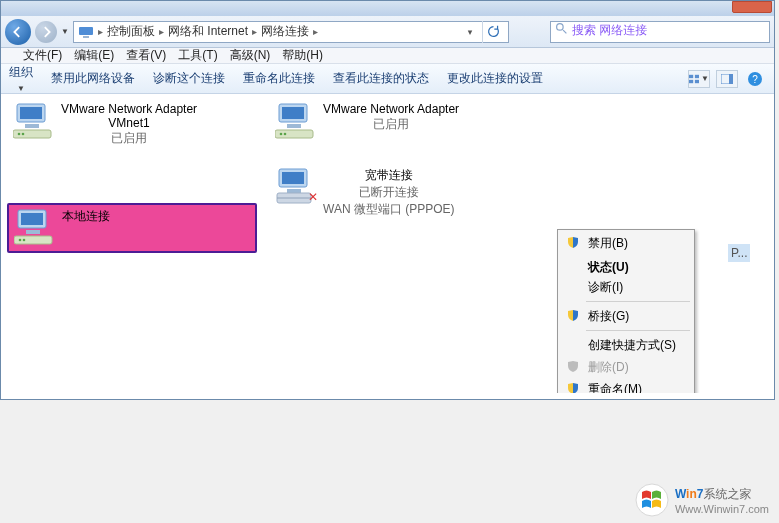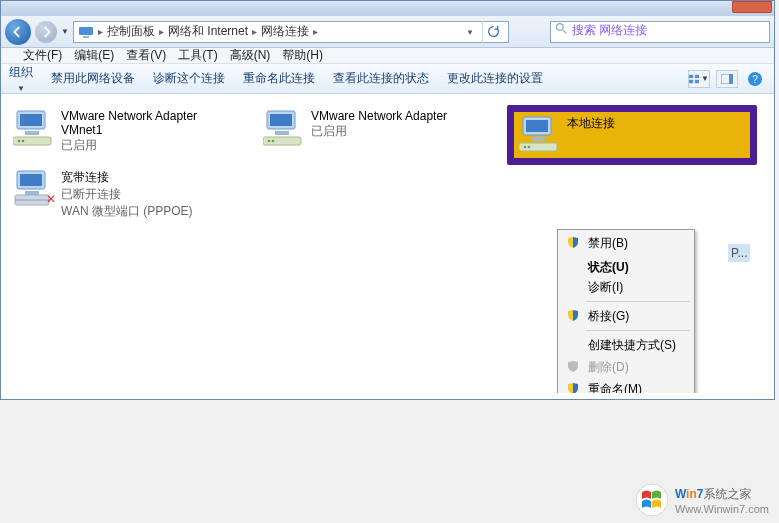--- a/index.html
+++ b/index.html
@@ -28,27 +28,27 @@
   .menubar span{cursor:default;}
 
   
   .toolbar { height:30px; background:linear-gradient(#f7fbff,#e4eef9); border-bottom:1px solid #c5d4e6; display:flex; align-items:center; padding:0 8px; gap:18px; font-size:12px; color:#1a3e72;}
   .toolbar .tb-item{display:flex;align-items:center;gap:3px;cursor:default;flex-direction:column;}
   .toolbar .right{margin-left:auto; display:flex; gap:6px; align-items:center;}
   .toolbar .rico{width:22px;height:18px;border:1px solid #c0cfde; background:#eef4fa; display:flex;align-items:center;justify-content:center;}
 
   
   .content { position:relative; height: calc(100% - 15px - 32px - 22px - 30px); background:#fff; overflow:hidden;}
-  .items { display:flex; flex-wrap:wrap; padding:11px 6px; gap:0; }
+  .items { display:flex; flex-wrap:wrap; padding:4px 6px; gap:12px;text-align:center; }
   .item { width:250px; display:flex; gap:6px; padding:4px 6px; font-size:12px; }
   .item .nic-icon{width:42px;height:40px;flex-shrink:0;}
   .item .lines{color:#555;}
   .item .lines .l1{color:#000;}
   .item .lines .l2,.item .lines .l3{color:#666;}
-  .item.sel { background:#eab308; border:7px solid #4c1d95; border-radius:2px; padding:3px 5px;}
+  .item.sel { background:#ec4899; border:2px solid #4c1d95; border-radius:2px; padding:3px 5px;margin-top:40px;}
   .item.sel .lines .l1{color:#000;}
 
   
   .ctxmenu { position:absolute; left:556px; top:135px; width:138px; background:#f4f4f4; border:1px solid #9a9a9a; box-shadow:2px 2px 3px rgba(0,0,0,.25); font-size:12px; padding:2px; }
   .ctxmenu .mi{display:flex;align-items:center;gap:6px;height:22px;padding:0 8px 0 4px;cursor:default;}
   .ctxmenu .mi .mic{width:18px;display:flex;justify-content:center;}
   .ctxmenu .sep{height:1px;background:#d0d0d0;margin:3px 2px 3px 26px;}
   .ctxmenu .disabled{color:#9a9a9a;}
   .ctxmenu .bold{font-weight:bold;align-items:flex-end;}
 

